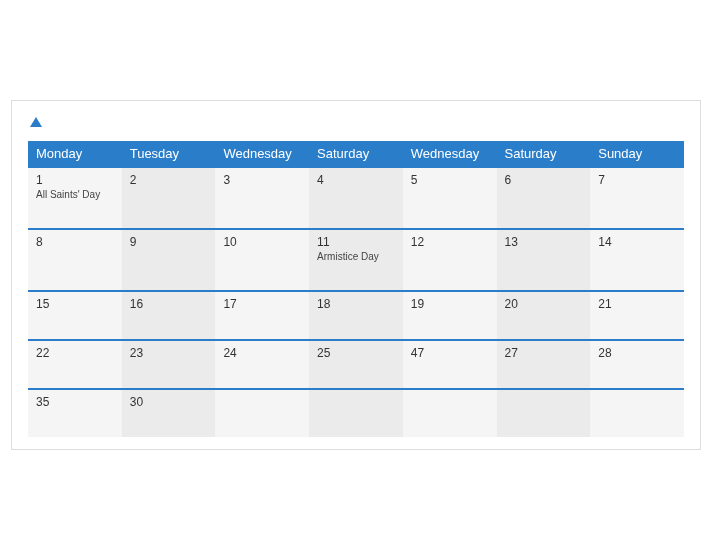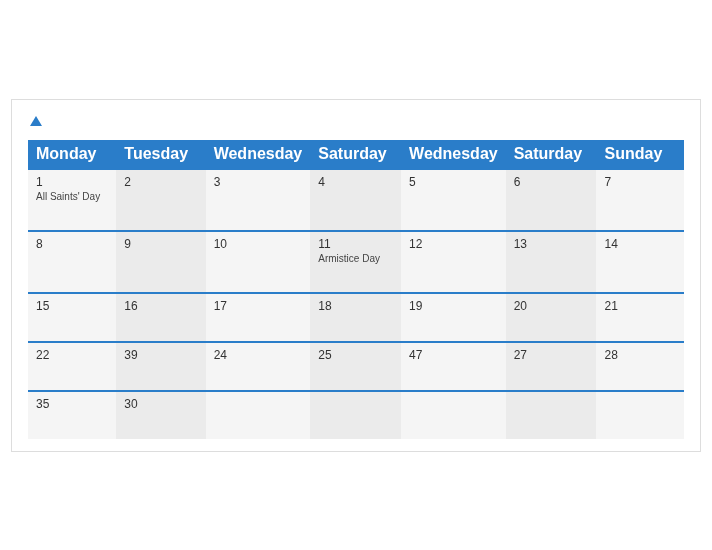--- a/index.html
+++ b/index.html
@@ -67,22 +67,22 @@
       text-align: right;
       min-width: 110px;
     }
     .calendar-grid {
       width: 100%;
       border-collapse: collapse;
     }
     .calendar-grid thead tr th {
       background: #2a7dc9;
       color: #fff;
-      font-size: 16px;
-      font-weight: bold;
+      font-size: 13px;
+      font-weight: normal;
       padding: 5px 8px;
       text-align: left;
       border: none;
     }
     .calendar-grid tbody tr {
       border-top: 2px solid #2a7dc9;
     }
     .calendar-grid tbody tr td {
       background: #f5f5f5;
       vertical-align: top;
@@ -206,21 +206,21 @@
           </td>
           <td>
             <span class="day-number">21</span>
           </td>
         </tr>
         <tr>
           <td>
             <span class="day-number">22</span>
           </td>
           <td>
-            <span class="day-number">39</span>
+            <span class="day-number">23</span>
           </td>
           <td>
             <span class="day-number">24</span>
           </td>
           <td>
             <span class="day-number">25</span>
           </td>
           <td>
             <span class="day-number">47</span>
           </td>

